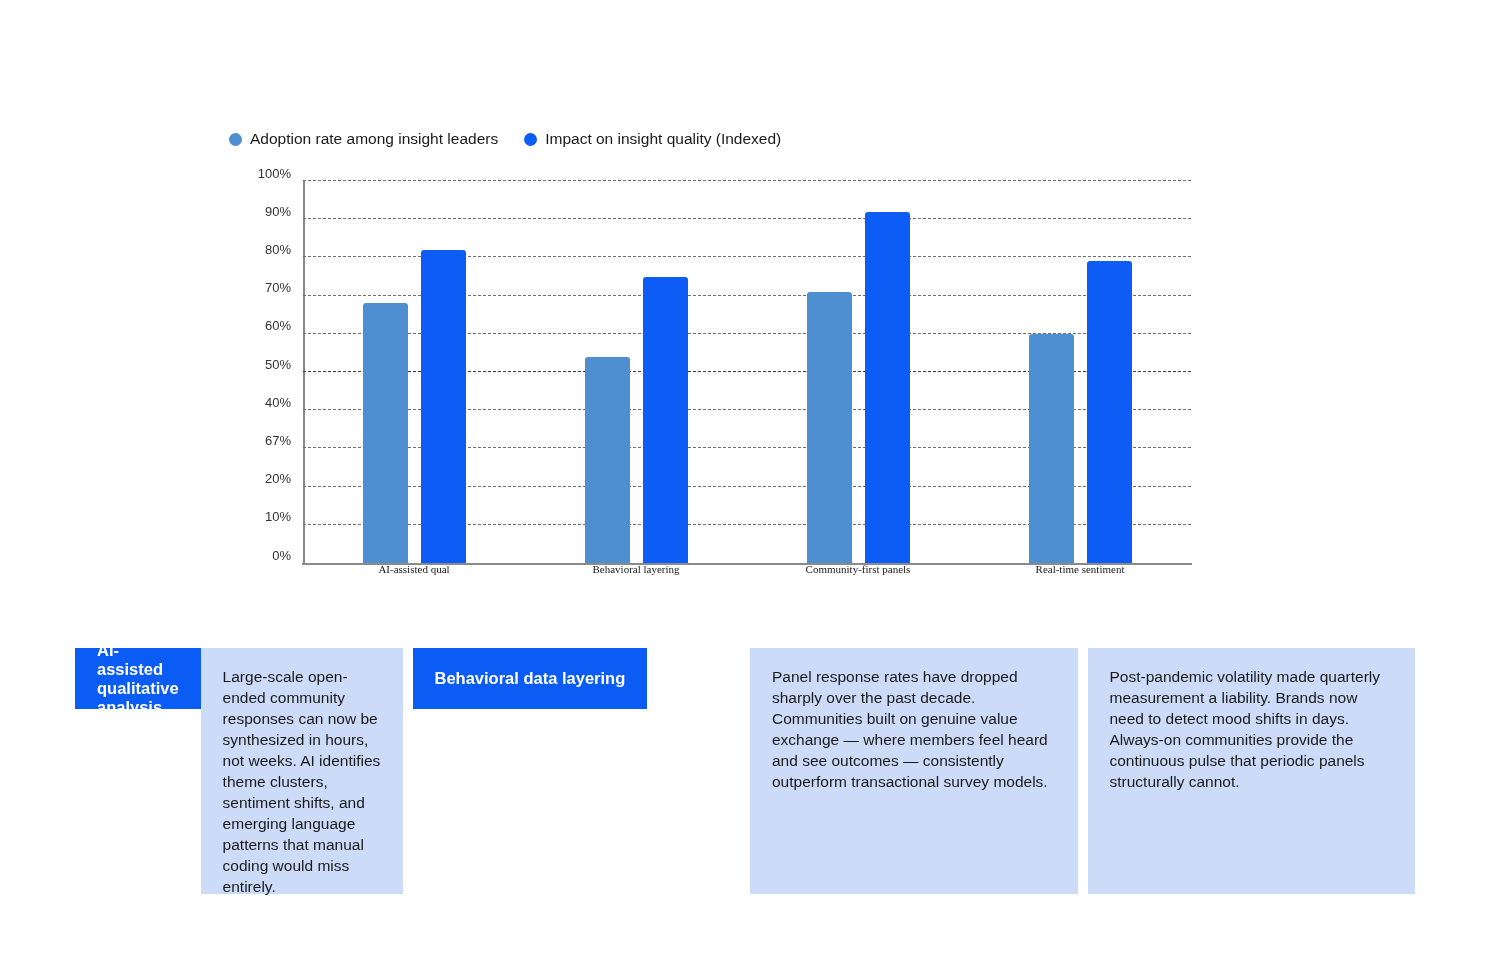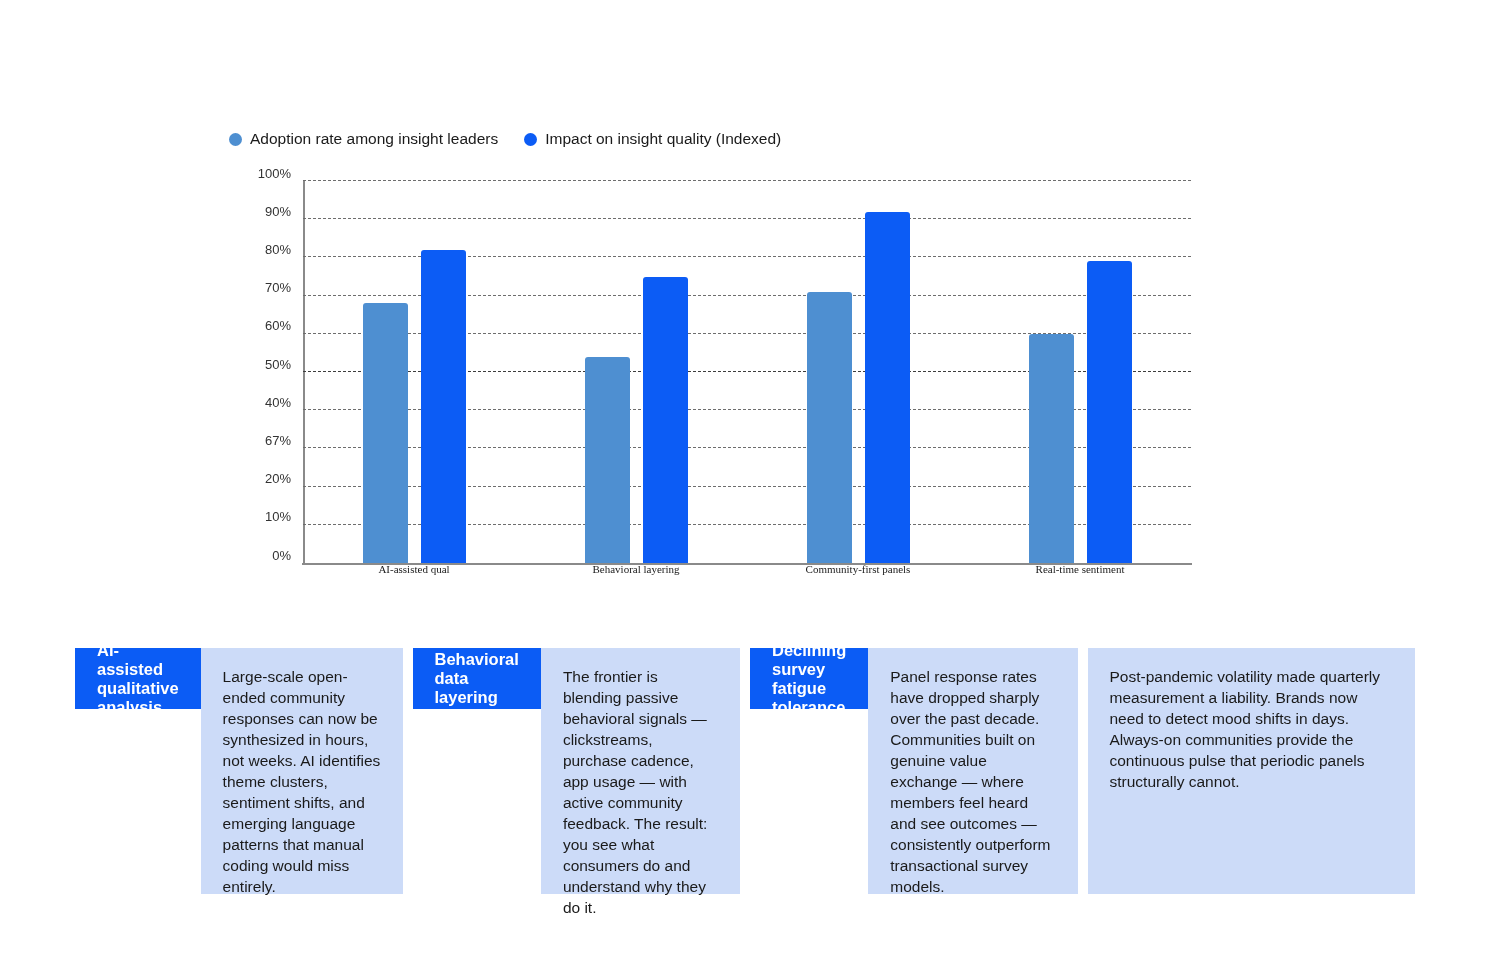--- a/index.html
+++ b/index.html
@@ -249,22 +249,20 @@
 
 </div>
 
 <div id="cards">
     <div class="card">
       <div class="card-header">AI-assisted qualitative analysis</div>
       <div class="card-body">Large-scale open-ended community responses can now be synthesized in hours, not weeks. AI identifies theme clusters, sentiment shifts, and emerging language patterns that manual coding would miss entirely.</div>
     </div>
     <div class="card">
       <div class="card-header">Behavioral data layering</div>
-      <div class="card-body">The frontier is blending passive behavioral signals — clickstreams, purchase cadence, app usage — with active community feedback. The result: you see what consumers do and understand why they do it.</div>
-    </div>
-    <div class="card">
-      <div class="card-header">Declining survey fatigue tolerance</div>
+    </div>
+    <div class="card">
       <div class="card-body">Panel response rates have dropped sharply over the past decade. Communities built on genuine value exchange — where members feel heard and see outcomes — consistently outperform transactional survey models.</div>
     </div>
     <div class="card">
       <div class="card-body">Post-pandemic volatility made quarterly measurement a liability. Brands now need to detect mood shifts in days. Always-on communities provide the continuous pulse that periodic panels structurally cannot.</div>
     </div>
   </div>
 
 </body></html>

